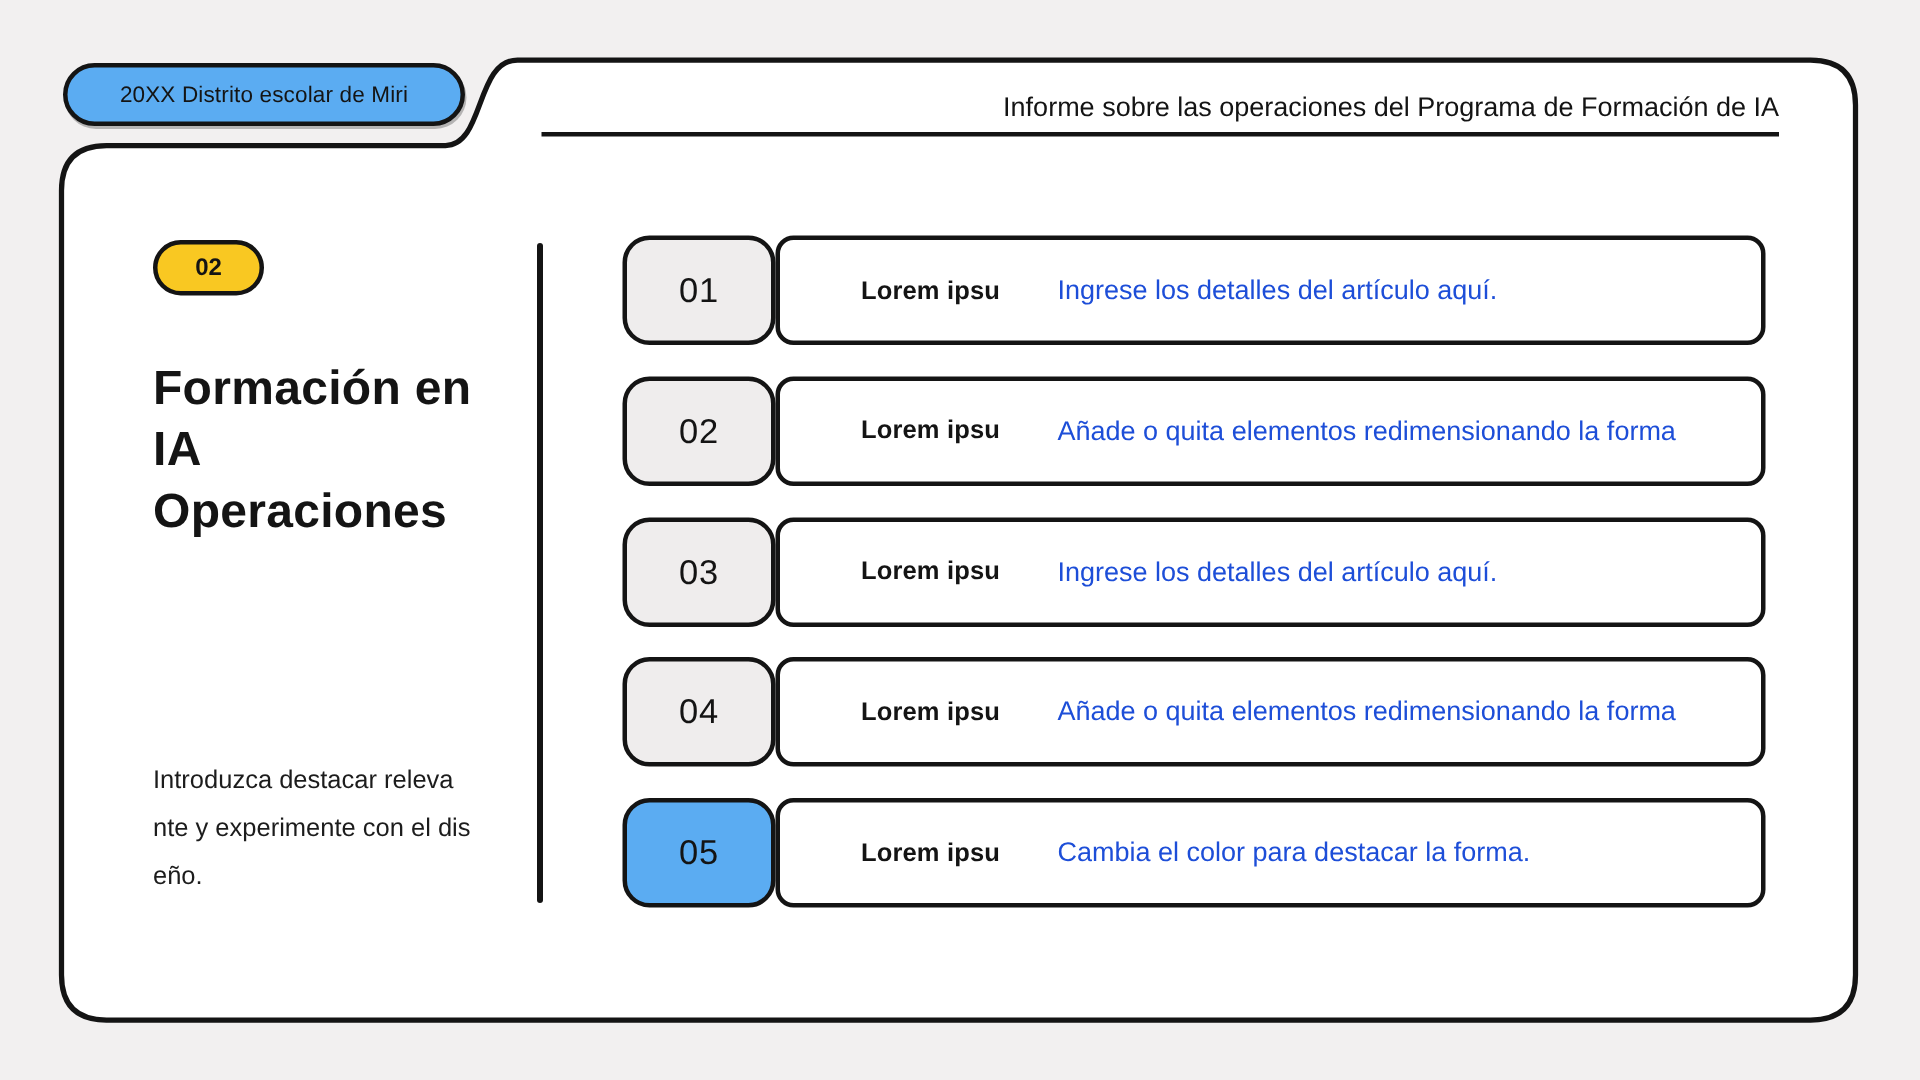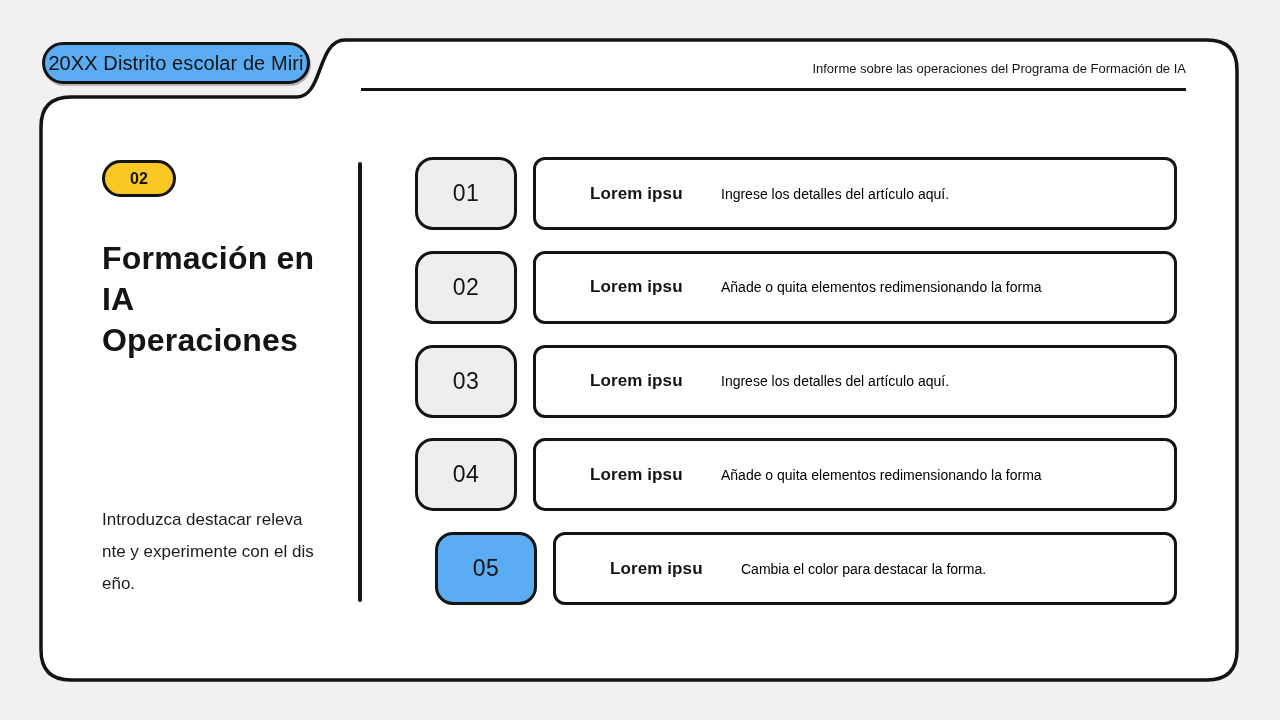--- a/index.html
+++ b/index.html
@@ -14,28 +14,28 @@
   
   #card-svg{position:absolute;left:0;top:0;width:1280px;height:720px;}
 
   
   .district-pill{
     left:42px;top:42px;width:268px;height:42px;
     background:var(--blue,#5bacf2);
     border:3px solid var(--ink,#141414);
     border-radius:24px;
     display:flex;align-items:center;justify-content:center;
-    font-size:20px;letter-spacing:.1px;
+    font-size:15px;letter-spacing:.1px;
     box-shadow:1px 2px 0 rgba(0,0,0,.25);
     box-sizing:border-box;
   }
 
   
   .header-title{
-    top:61px;right:94px;font-size:13px;white-space:nowrap;text-align:center;
+    top:61px;right:94px;font-size:18px;white-space:nowrap;text-align:center;
   }
   .header-rule{
     left:361px;top:88px;width:825px;height:3px;background:var(--ink,#141414);
   }
 
   
   .step-pill{
     left:102px;top:160px;width:74px;height:37px;
     background:var(--yellow,#f9c822);
     border:3px solid var(--ink,#141414);
@@ -67,34 +67,34 @@
   .row{display:flex;align-items:stretch;height:73px;}
   .num-box{
     width:102px;height:73px;flex:0 0 102px;
     background:var(--graybox,#efeded);
     border:3.5px solid var(--ink,#141414);
     border-radius:18px;
     display:flex;align-items:center;justify-content:center;
     font-size:23px;font-weight:500;letter-spacing:.5px;
     box-sizing:border-box;
   }
-  .num-box.blue{background:var(--blue,#5bacf2);margin-left:20px;}
+  .num-box.blue{background:var(--blue,#5bacf2);}
   .item-box{
-    margin-left:16px;flex:1;height:73px;
+    flex:1;height:73px;
     background:#ffffff;
     border:3.5px solid var(--ink,#141414);
     border-radius:12px;
     display:flex;align-items:center;
     box-sizing:border-box;
   }
   .item-label{
     margin-left:54px;width:131px;flex:0 0 131px;
     font-size:17px;font-weight:700;letter-spacing:.1px;
   }
-  .item-desc{font-size:14px;color:#000000;white-space:nowrap;}
+  .item-desc{font-size:18px;color:#1d4ed8;white-space:nowrap;}
 </style>
 </head>
 <body>
 
 <svg id="card-svg" viewBox="0 0 1280 720" xmlns="http://www.w3.org/2000/svg" aria-hidden="true">
   <path d="M 345 40 H 1207 Q 1237 40 1237 70 V 650 Q 1237 680 1207 680 H 71 Q 41 680 41 650 V 127 Q 41 97 71 97 H 297 C 323 97 317 40 345 40 Z" fill="#ffffff" stroke="#141414" stroke-width="3.5"></path>
 </svg>
 
 <div class="abs district-pill">
   <span>20XX Distrito escolar de Miri</span>

